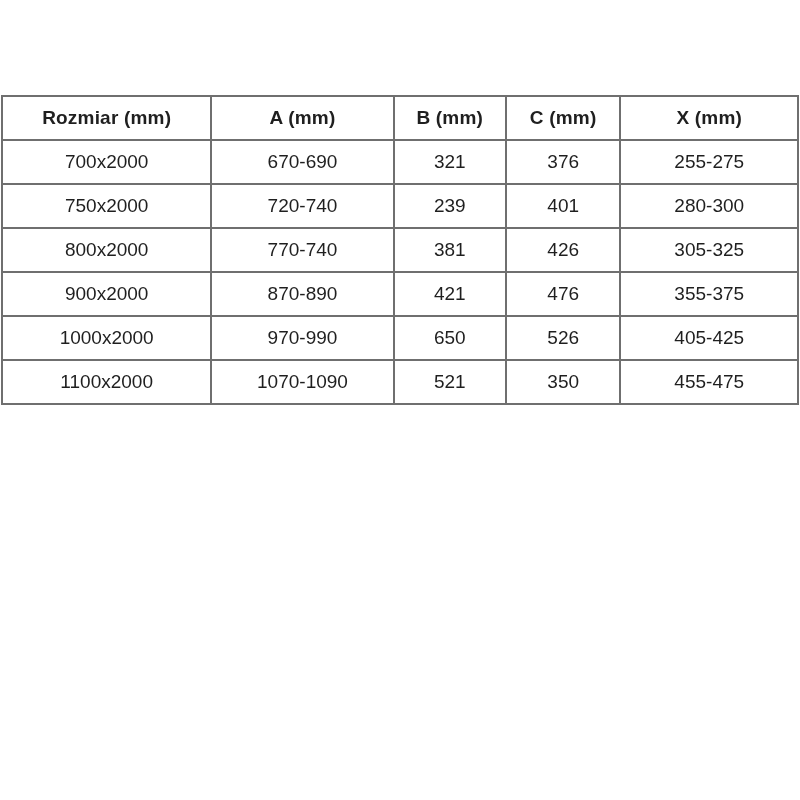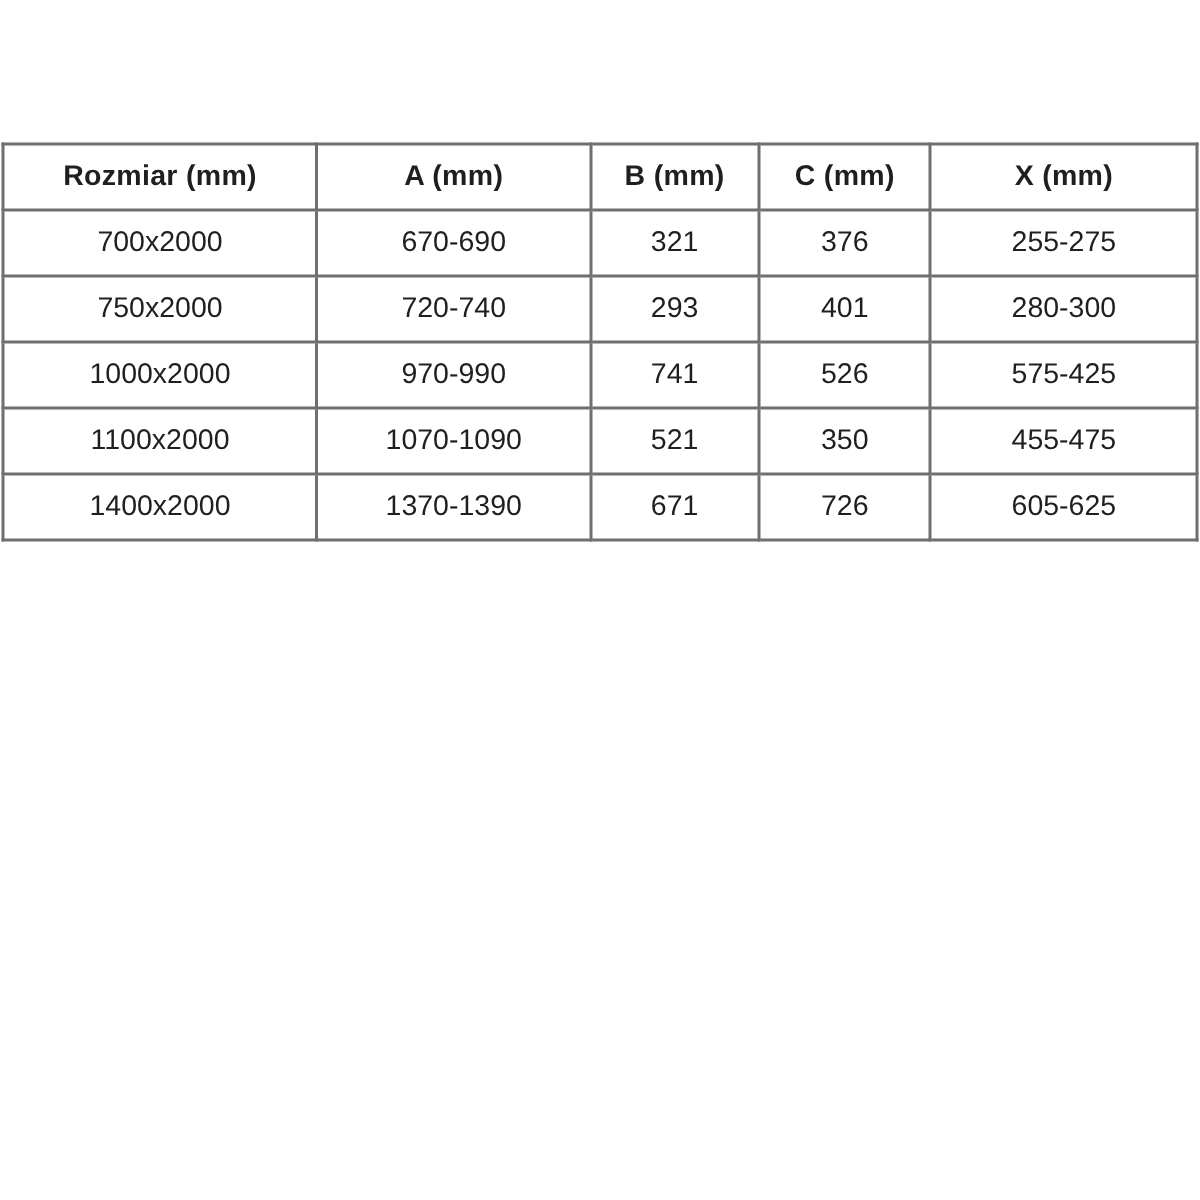--- a/index.html
+++ b/index.html
@@ -81,41 +81,48 @@
           <tr>
             <td>700x2000</td>
             <td>670-690</td>
             <td>321</td>
             <td>376</td>
             <td>255-275</td>
           </tr>
           <tr>
             <td>750x2000</td>
             <td>720-740</td>
-            <td>293</td>
+            <td>239</td>
             <td>401</td>
             <td>280-300</td>
           </tr>
           <tr>
+            <td>800x2000</td>
+            <td>770-740</td>
+            <td>381</td>
+            <td>426</td>
+            <td>305-325</td>
+          </tr>
+          <tr>
+            <td>900x2000</td>
+            <td>870-890</td>
+            <td>421</td>
+            <td>476</td>
+            <td>355-375</td>
+          </tr>
+          <tr>
             <td>1000x2000</td>
             <td>970-990</td>
-            <td>741</td>
+            <td>650</td>
             <td>526</td>
-            <td>575-425</td>
+            <td>405-425</td>
           </tr>
           <tr>
             <td>1100x2000</td>
             <td>1070-1090</td>
             <td>521</td>
             <td>350</td>
             <td>455-475</td>
           </tr>
-          <tr>
-            <td>1400x2000</td>
-            <td>1370-1390</td>
-            <td>671</td>
-            <td>726</td>
-            <td>605-625</td>
-          </tr>
         </tbody>
     </table>
   </div>
 </div>
 
 </body></html>

